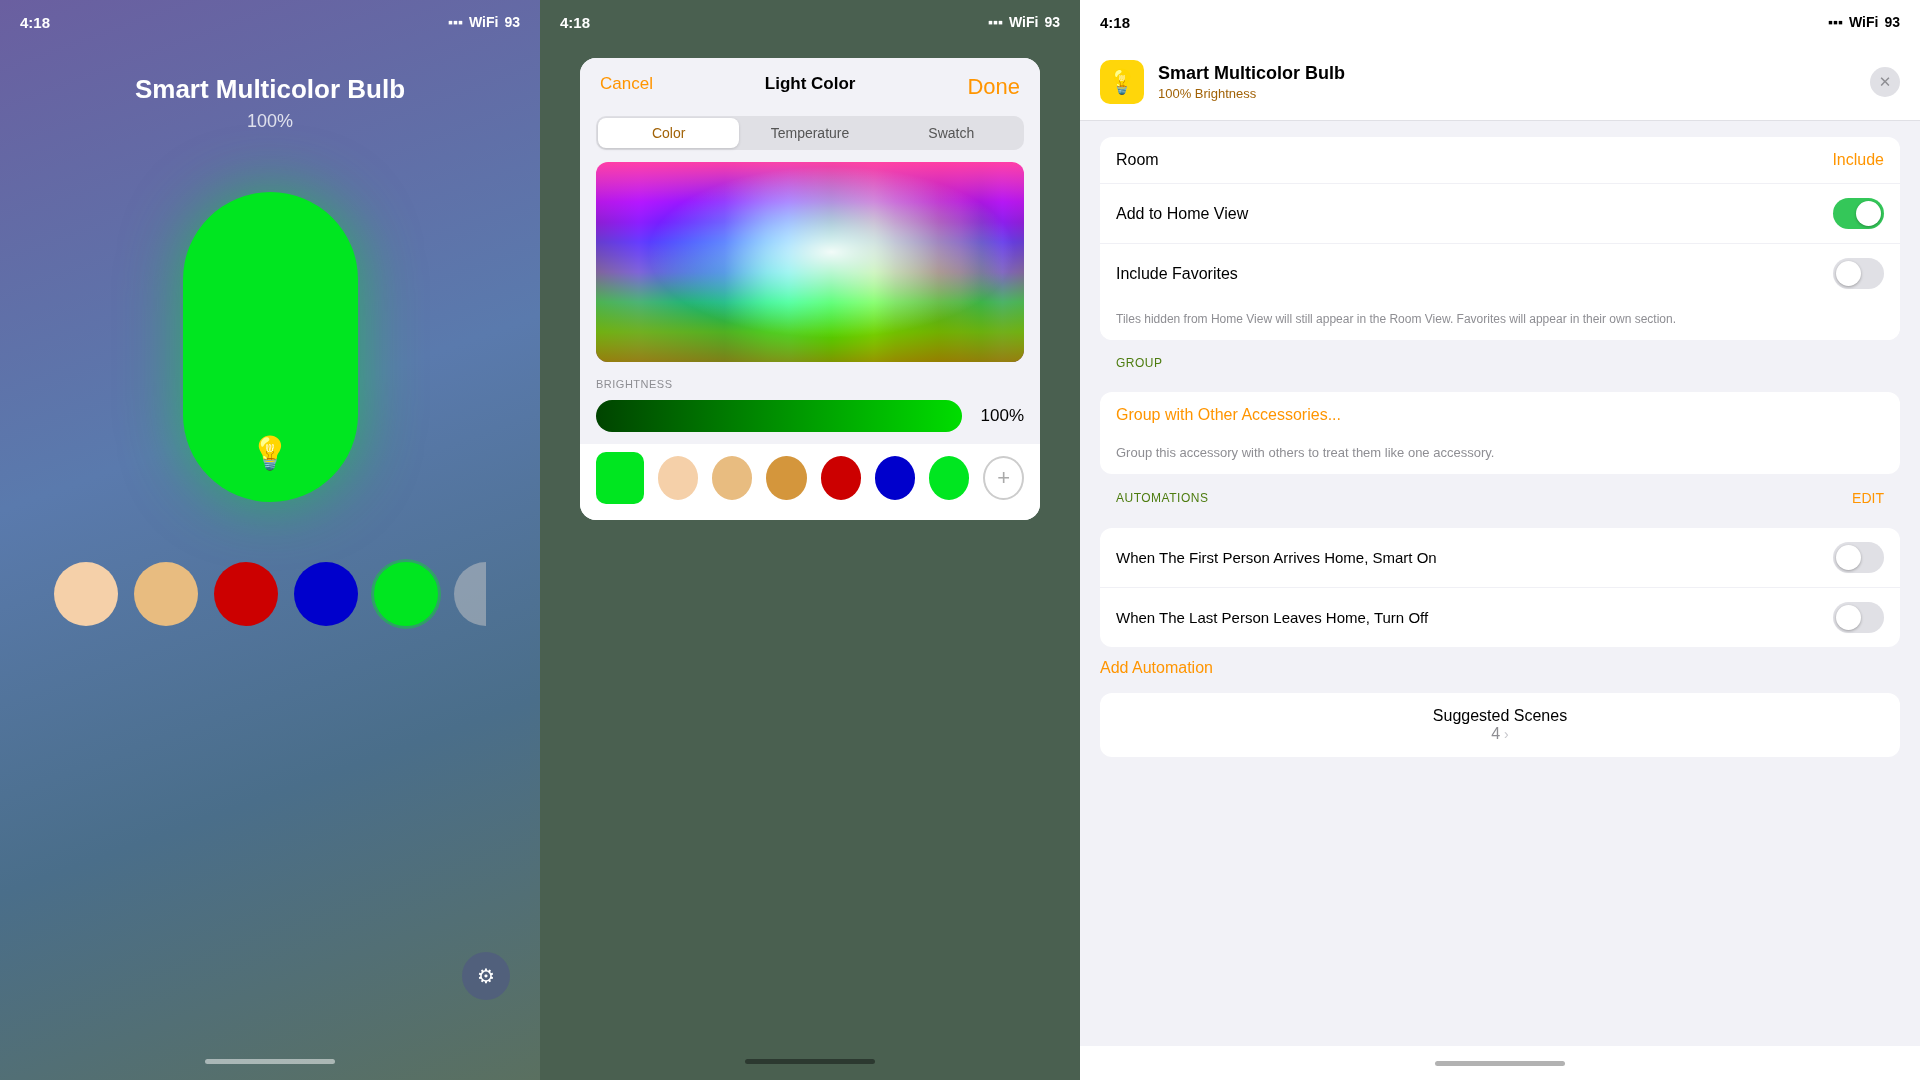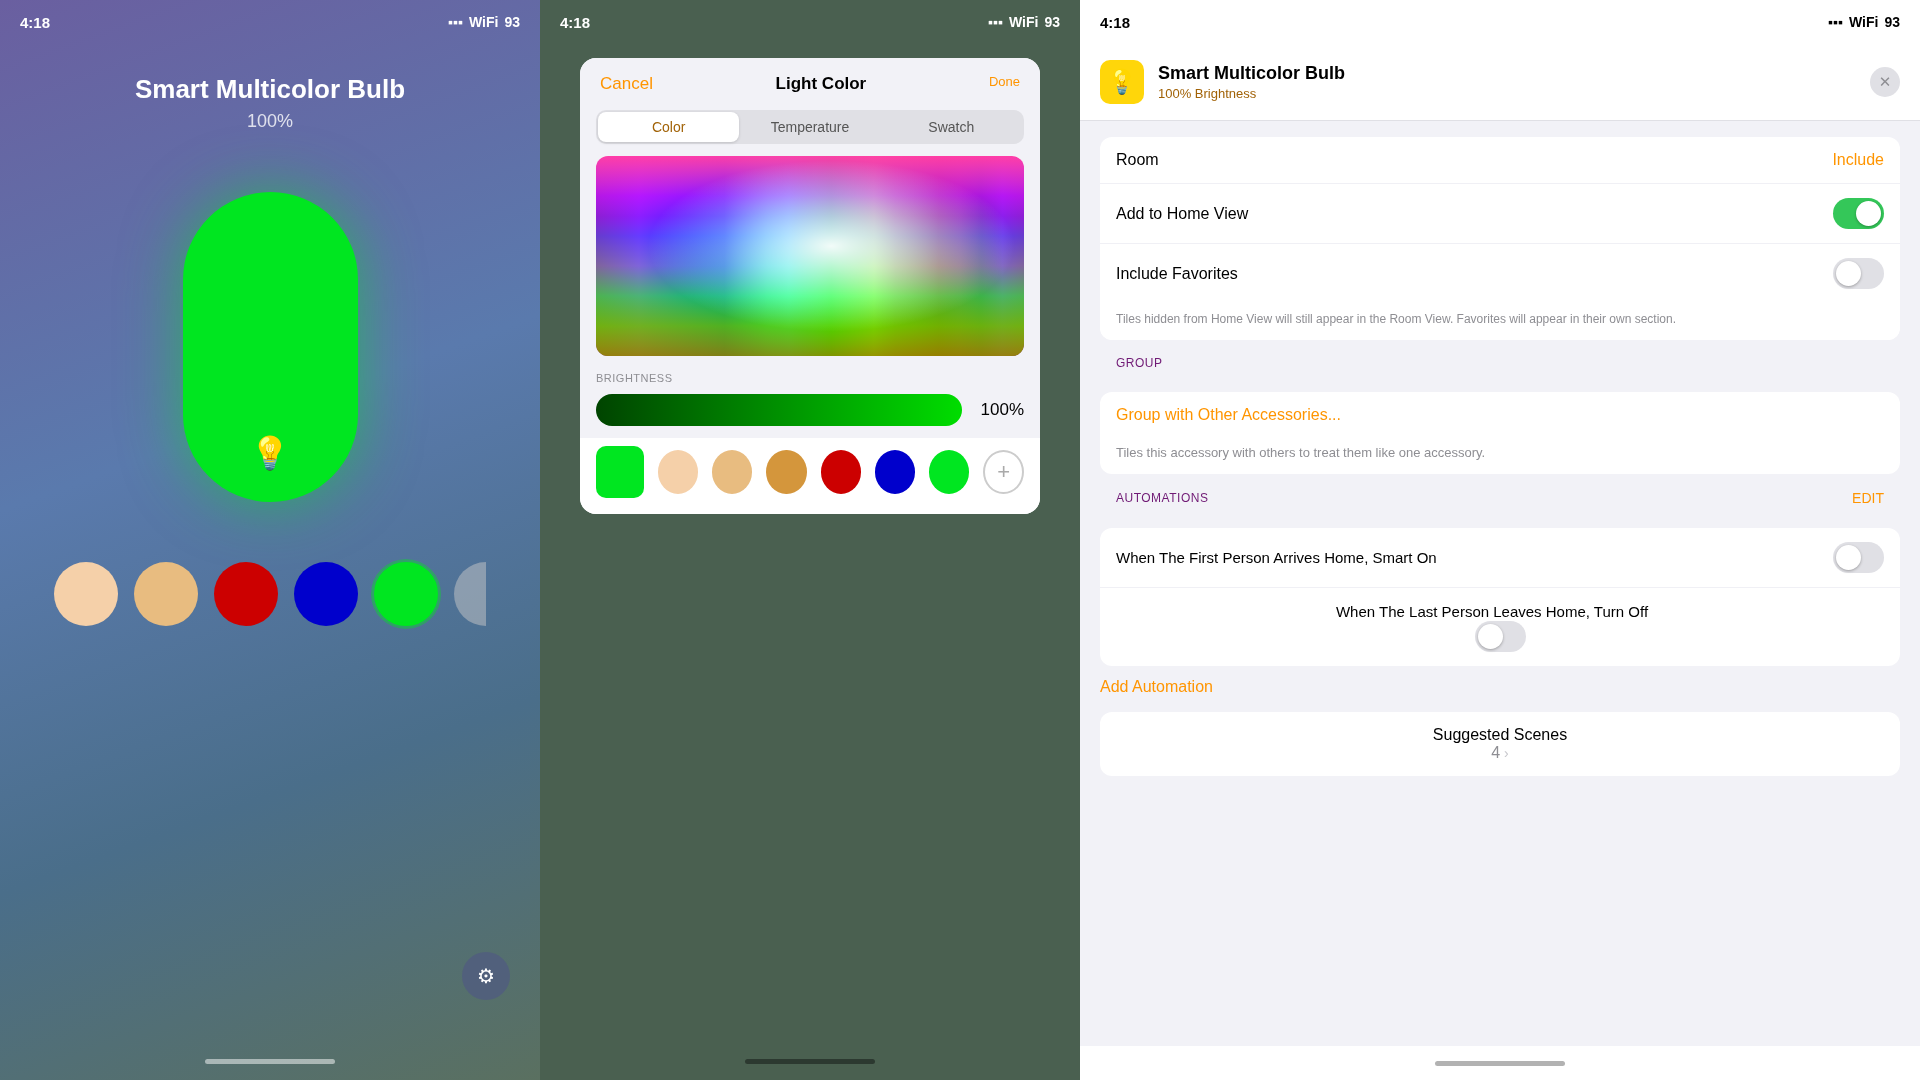--- a/index.html
+++ b/index.html
@@ -155,21 +155,21 @@
       font-size: 17px;
       cursor: pointer;
     }
     .modal-title {
       font-size: 17px;
       font-weight: 600;
       color: #000;
     }
     .modal-done {
       color: #ff9500;
-      font-size: 13px;
+      font-size: 22px;
       cursor: pointer;
     }
     .tab-bar {
       display: flex;
       margin: 0 16px 12px;
       background: #e0e0e5;
       border-radius: 10px;
       padding: 2px;
     }
     .tab-item {
@@ -429,21 +429,21 @@
       font-size: 12px;
       color: #8e8e93;
       padding: 8px 16px 12px;
       background: white;
       border-bottom-left-radius: 12px;
       border-bottom-right-radius: 12px;
       line-height: 1.4;
     }
     .section-header {
       font-size: 12px;
-      color: #701a75;
+      color: #4d7c0f;
       font-weight: 500;
       letter-spacing: 0.5px;
       padding: 16px 36px 6px;
       text-transform: uppercase;
     }
     .orange-link {
       font-size: 16px;
       color: #ff9500;
       cursor: pointer;
     }
@@ -635,33 +635,33 @@
         <div class="toggle-off"></div>
       </div>
       <div class="hint-text">Tiles hidden from Home View will still appear in the Room View. Favorites will appear in their own section.</div>
     </div>
 
     <div class="section-header">GROUP</div>
     <div class="settings-card">
       <div class="settings-row" style="border-bottom:none;">
         <span class="orange-link">Group with Other Accessories...</span>
       </div>
-      <div class="group-desc">Tiles this accessory with others to treat them like one accessory.</div>
+      <div class="group-desc">Group this accessory with others to treat them like one accessory.</div>
     </div>
 
     <div style="display:flex; align-items:center; justify-content:space-between; padding: 16px 36px 6px;">
       <span class="section-header" style="padding:0;">AUTOMATIONS</span>
       <span class="edit-link">EDIT</span>
     </div>
     <div class="settings-card">
       <div class="automation-row">
         <span class="automation-label">When The First Person Arrives Home, Smart On</span>
         <div class="toggle-off"></div>
       </div>
-      <div class="automation-row" style="border-bottom:none;flex-direction:column;">
+      <div class="automation-row" style="border-bottom:none;">
         <span class="automation-label">When The Last Person Leaves Home, Turn Off</span>
         <div class="toggle-off"></div>
       </div>
     </div>
 
     <div style="padding: 12px 20px 0;">
       <span class="orange-link">Add Automation</span>
     </div>
 
     <div class="settings-card" style="margin-top:16px;">

